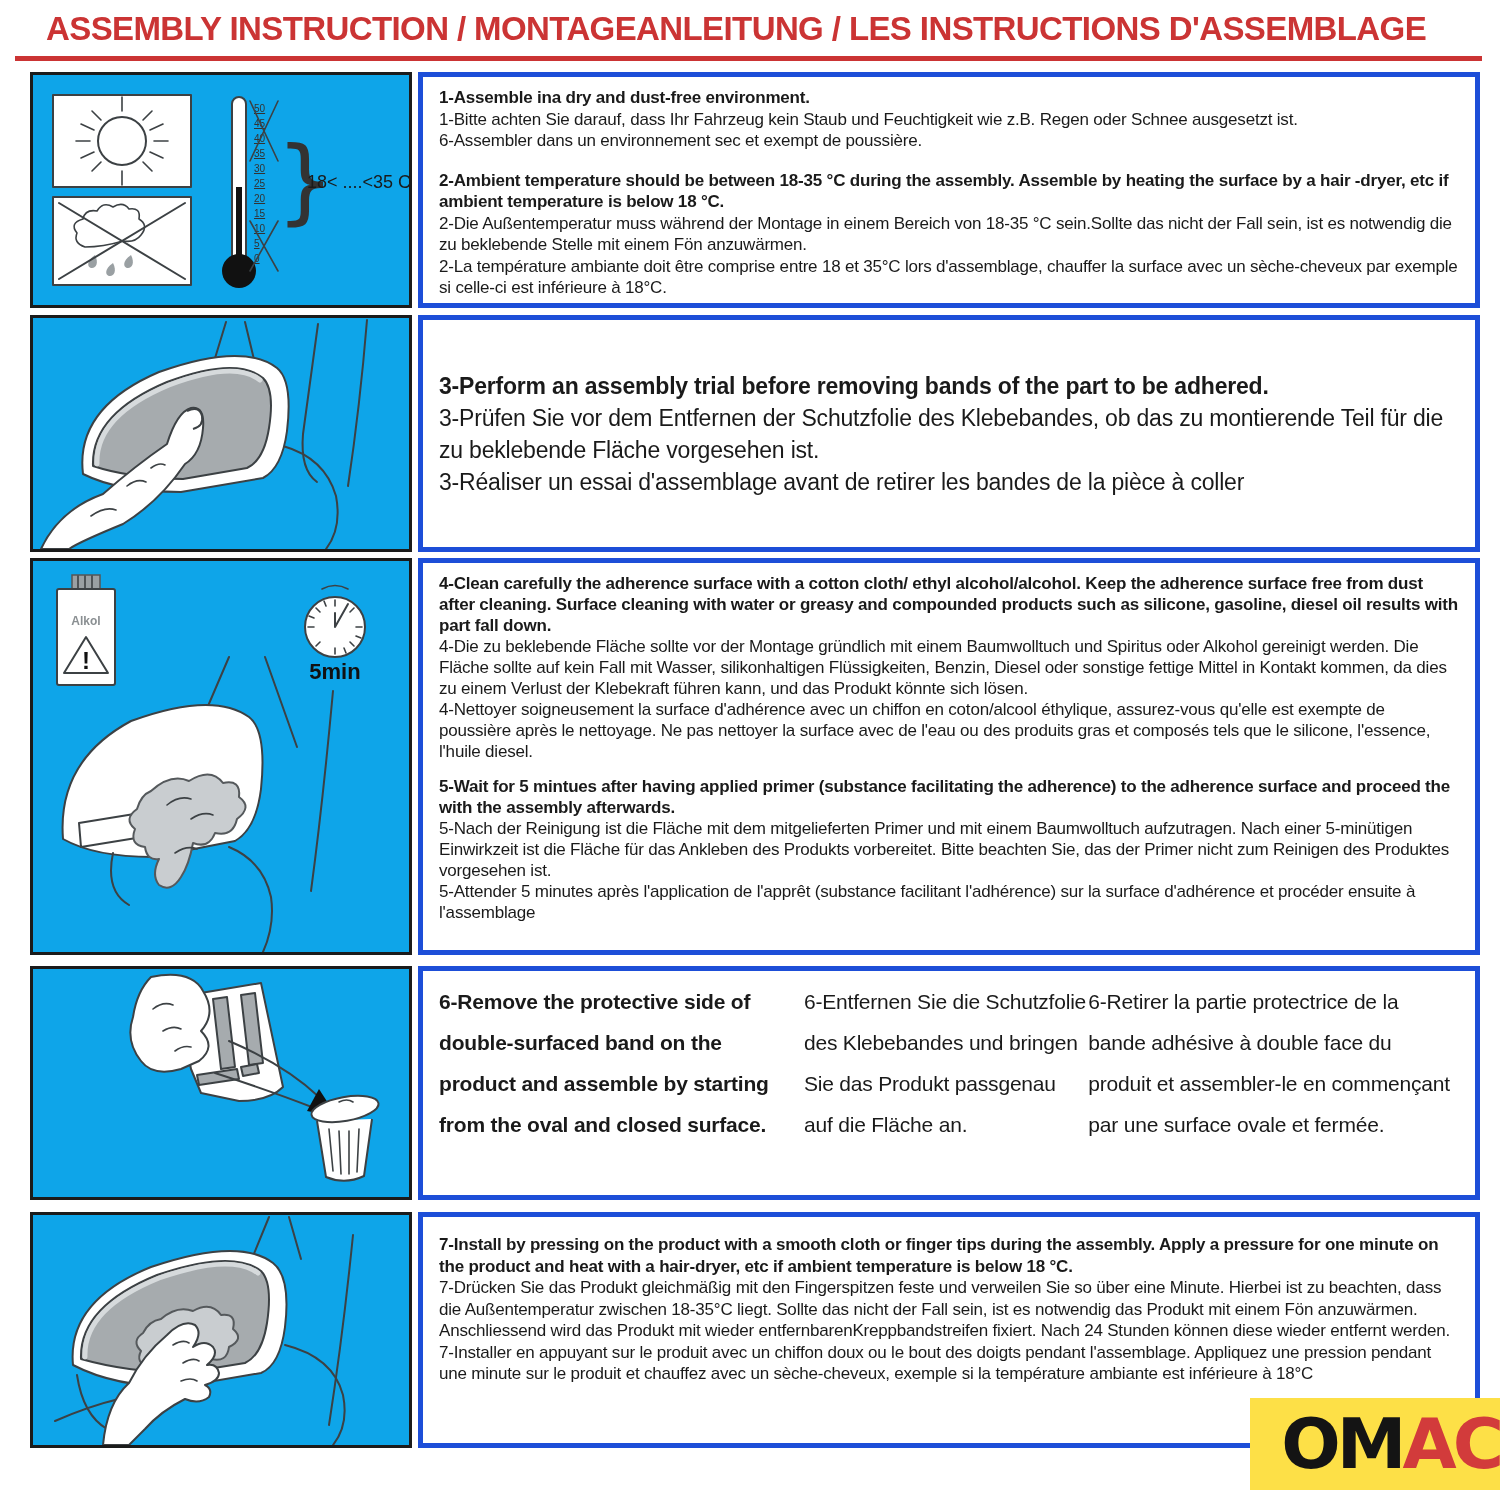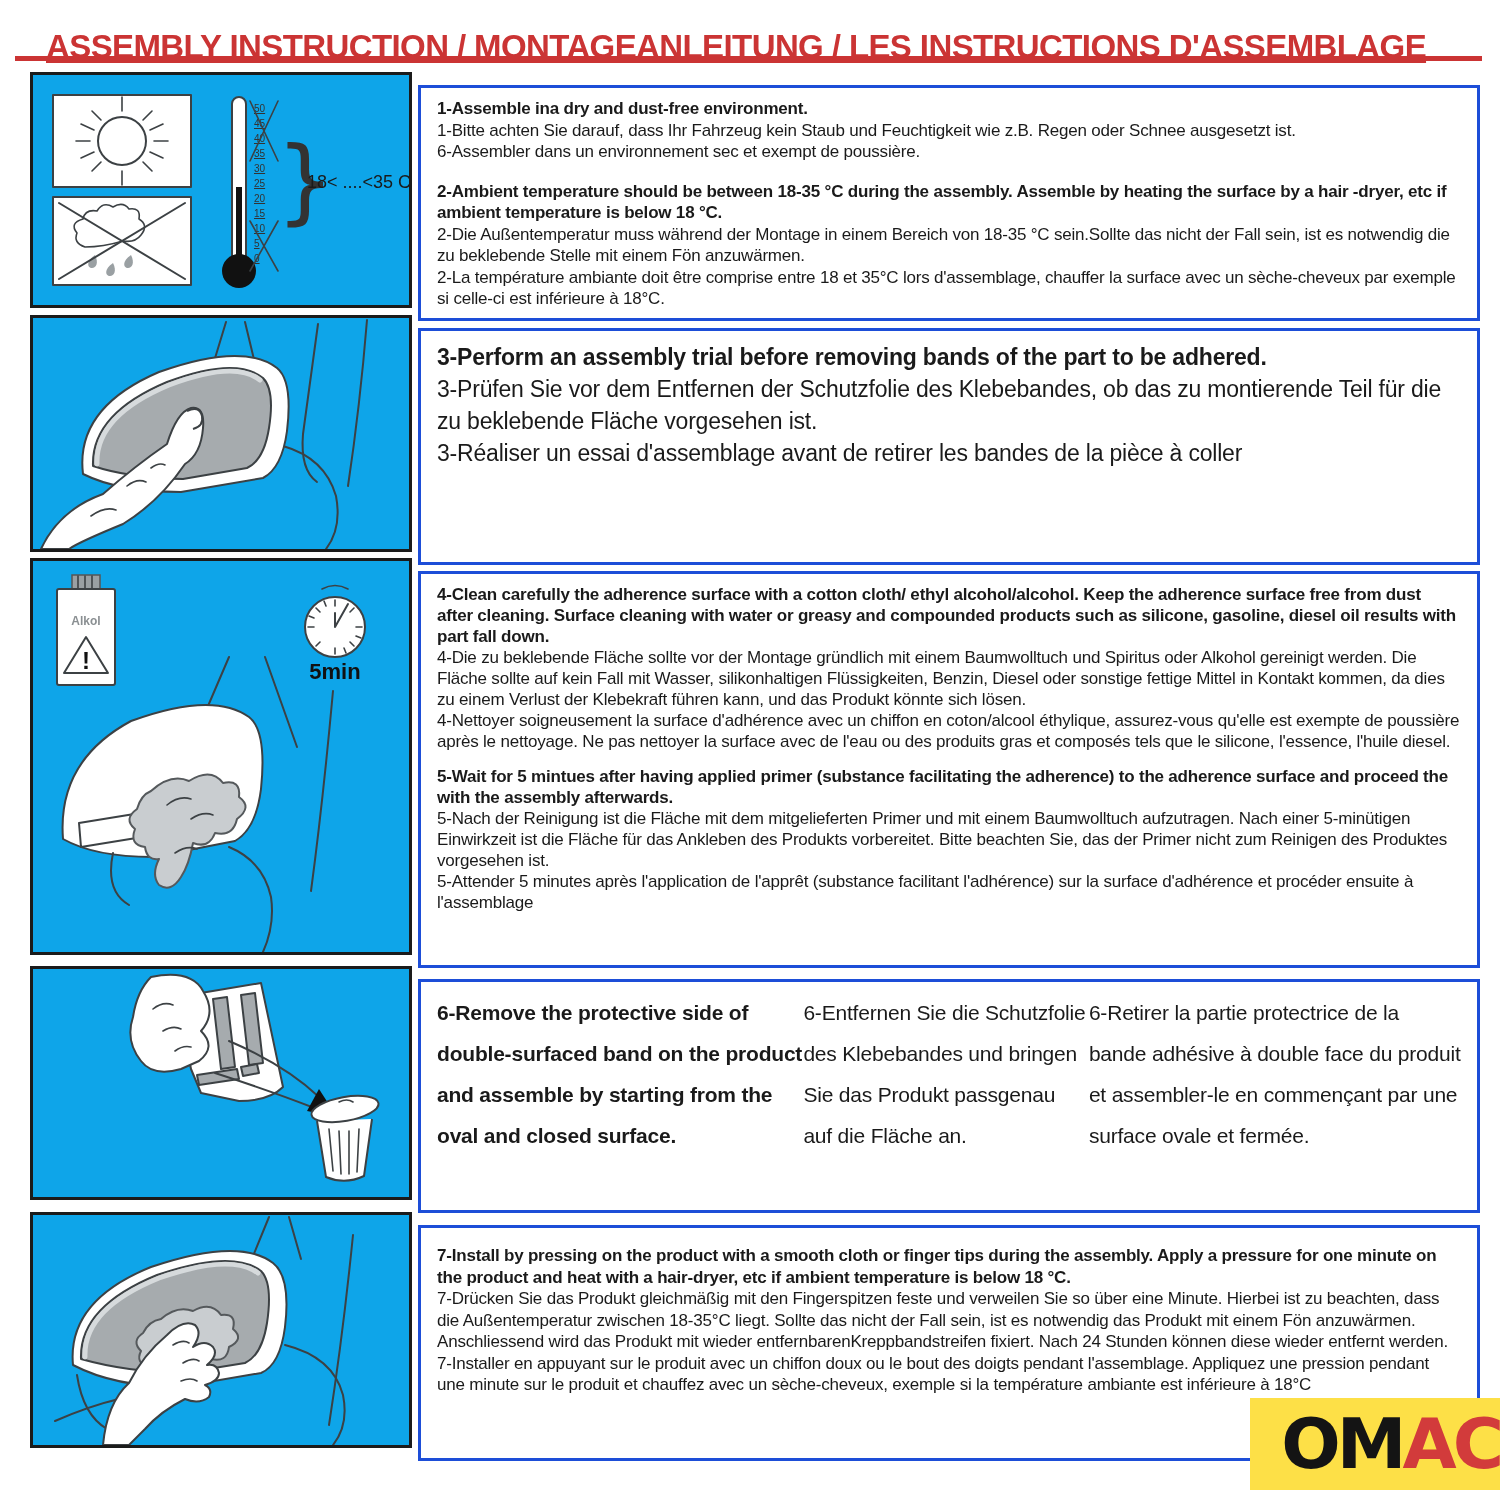--- a/index.html
+++ b/index.html
@@ -1,45 +1,45 @@
 <!DOCTYPE html>
 <html><head>
 <meta charset="utf-8">
 <style>
   html,body{margin:0;padding:0}
   body{
     width:1500px;height:1500px;position:relative;background:#ffffff;
     font-family:"Liberation Sans",sans-serif;color:#1a1a1a;overflow:hidden;
   }
   .title{
-    position:absolute;left:46px;top:28px;font-size:33px;font-weight:700;
-    color:#cb3434;letter-spacing:-0.6px;white-space:nowrap;text-decoration:underline;
+    position:absolute;left:46px;top:10px;font-size:33px;font-weight:700;
+    color:#cb3434;letter-spacing:-0.6px;white-space:nowrap;
   }
   .rule{position:absolute;left:15px;top:56px;width:1467px;height:5px;background:#cb3434}
   .row{position:absolute;left:0;width:1500px}
   #row1{top:72px;height:236px}
   #row2{top:315px;height:237px}
   #row3{top:558px;height:397px}
   #row4{top:966px;height:234px}
   #row5{top:1212px;height:236px}
   .fig{
     position:absolute;left:30px;top:0;width:382px;height:100%;
     border:3px solid #1b1b1b;box-sizing:border-box;background:#0ea5e9;
   }
   .fig svg{display:block;width:100%;height:100%}
   .txt{
     position:absolute;left:418px;top:0;width:1062px;height:100%;
-    border:3px solid #1d4ed8;box-sizing:border-box;background:#fff;
-    padding:10px 16px;overflow:hidden;margin-top:13px;
+    border:5px solid #1d4ed8;box-sizing:border-box;background:#fff;
+    padding:10px 16px;overflow:hidden;
   }
   .txt p{margin:0;letter-spacing:-0.2px}
   p.b{font-weight:700}
   #row1 .txt{font-size:17px;line-height:21.5px}
   #row1 .g{margin-top:18px}
-  #row2 .txt{font-size:23px;line-height:32px;display:flex;flex-direction:column;}
+  #row2 .txt{font-size:23px;line-height:32px;display:flex;flex-direction:column;justify-content:center}
   #row3 .txt{font-size:17px;line-height:21px;}
   #row3 .g{margin-top:14px}
   #row4 .txt{font-size:21px;line-height:41px;display:flex;flex-direction:row;justify-content:center}
   #row5 .txt{font-size:17px;line-height:21.5px;padding-top:17px}
 
   
   .ln{fill:none;stroke:#3c4144;stroke-width:2;stroke-linecap:round;stroke-linejoin:round}
   .thin{stroke-width:1.6}
   .fw{fill:#ffffff;stroke:#3c4144;stroke-width:2;stroke-linejoin:round}
   .fg{fill:#a6abae;stroke:#3c4144;stroke-width:2;stroke-linejoin:round}

